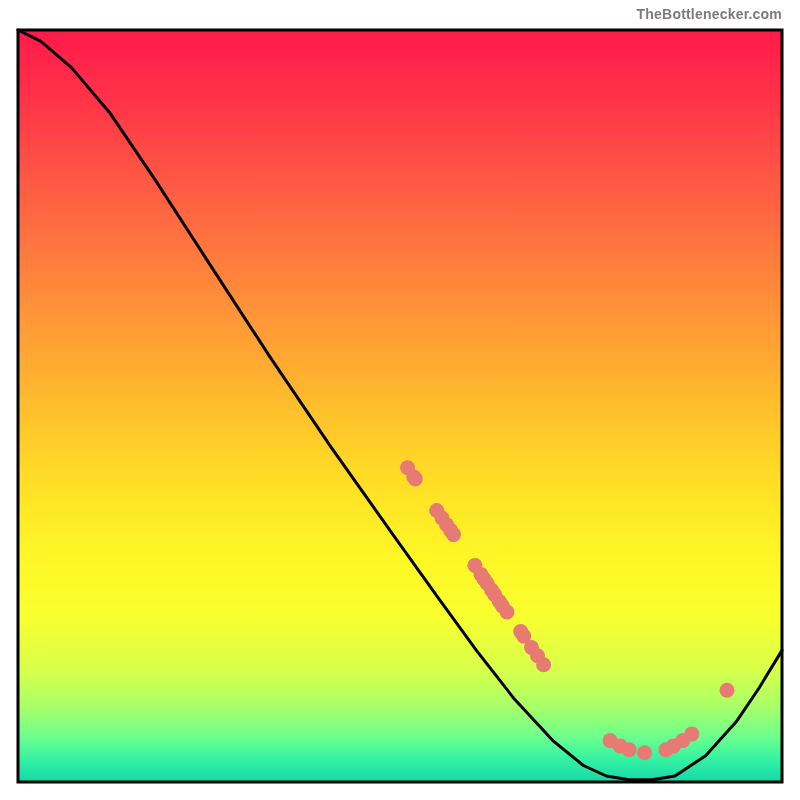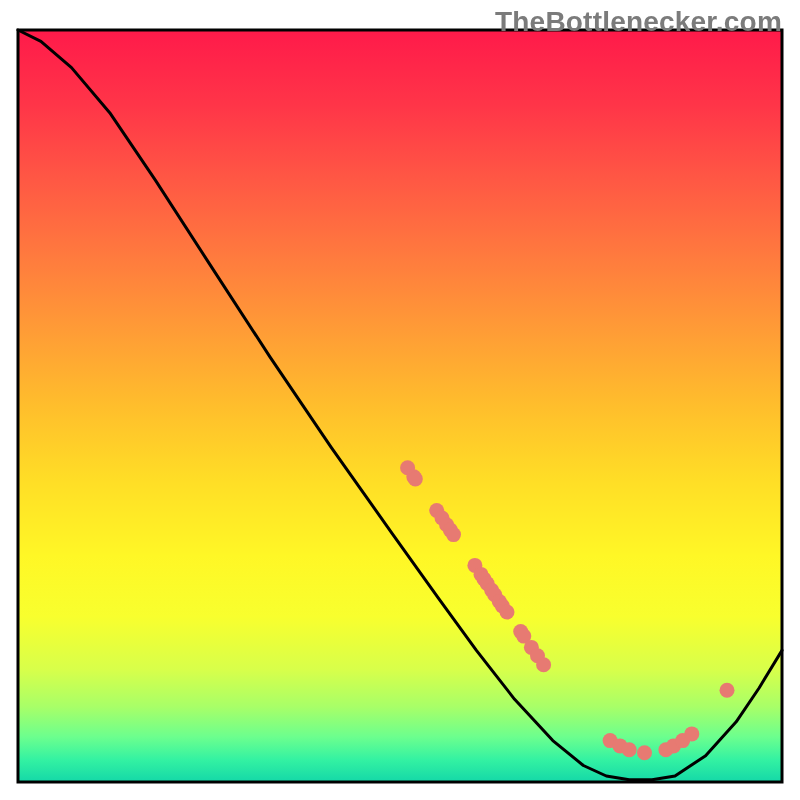--- a/index.html
+++ b/index.html
@@ -15,21 +15,21 @@
     width: 800px;
     height: 800px;
   }
   svg {
     display: block;
   }
   .watermark {
     position: absolute;
     top: 6px;
     right: 18px;
-    font-size: 28px;
+    font-size: 14px;
     font-weight: 700;
     color: #7b7b7b;
     letter-spacing: 0.2px;
   }
 </style>
 </head>
 <body>
 
 <div class="chart-container">
   <svg id="chart-svg" width="800" height="800" viewBox="0 0 800 800">

